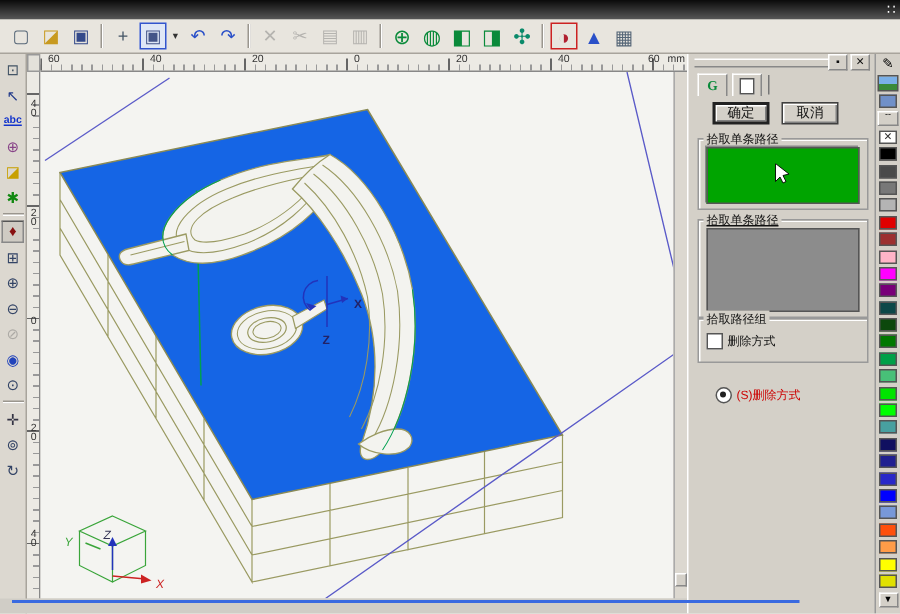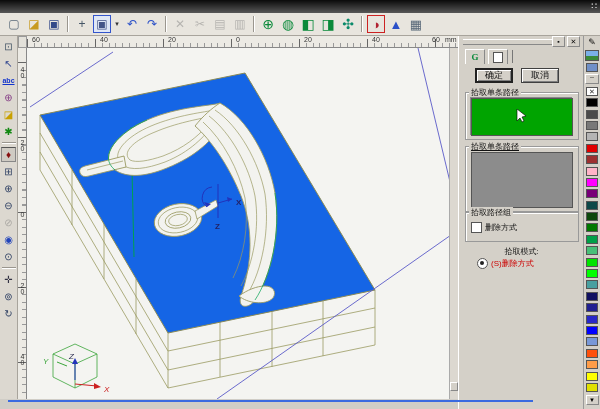--- a/index.html
+++ b/index.html
@@ -310,21 +310,20 @@
   <div class="grplabel" id="grp2-label">拾取单条路径</div>
   <div id="swatch-gray"></div>
 
   <div class="grpbox" id="grp3"></div>
   <div class="grplabel" id="grp3-label">拾取路径组</div>
   <div id="chk-row">
     <div id="chk-box"></div>
     <span>删除方式</span>
   </div>
 
-  <div id="mode-label">拾取模式:</div>
   <div id="radio-row">
     <div id="radio-dot"></div>
     <span>(S)删除方式</span>
   </div>
 </div>
 
 <div id="palette" class="abs">
   <div class="pal-icon">✎</div>
   <div id="pal-pic"></div>
   <div class="sw" id="pal-current" title="#7090c8" style="background: rgb(112, 144, 200);"></div>

